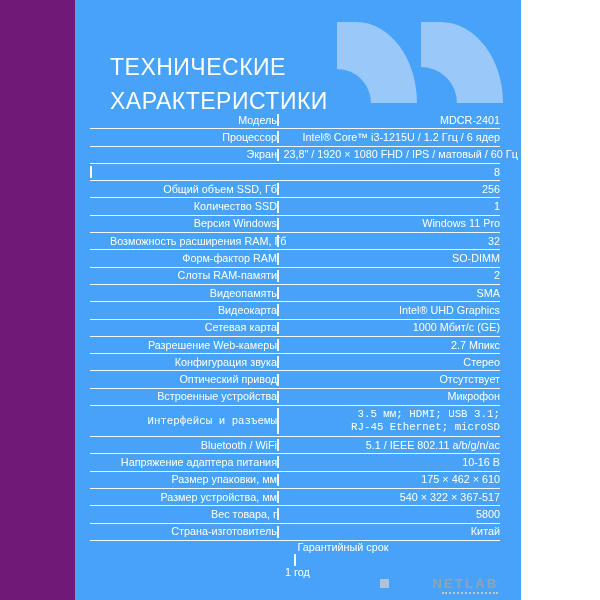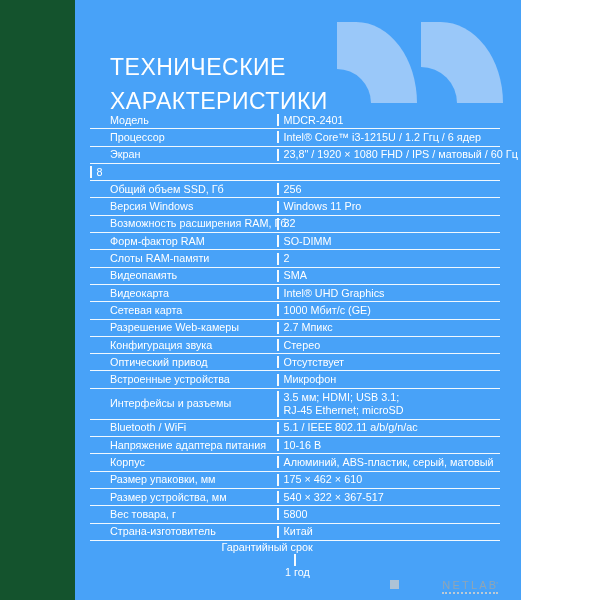--- a/index.html
+++ b/index.html
@@ -8,21 +8,21 @@
     width: 600px;
     height: 600px;
     background: #ffffff;
     overflow: hidden;
     font-family: "Liberation Sans", sans-serif;
   }
   .page {
     position: relative;
     width: 504px;
     height: 600px;
-    background: #14532d;
+    background: #701a75;
   }
   .card {
     position: absolute;
     left: 75px;
     top: 0;
     width: 446px;
     height: 600px;
     background: #48a2f8;
   }
   
@@ -58,30 +58,31 @@
     line-height: 34px;
     font-weight: 400;
     letter-spacing: 0.5px;
   }
 
   .spec-table {
     position: absolute;
     left: 15px;
     top: 112px;
     width: 410px;
+    text-align: right;
   }
   .row {
     display: flex;
     align-items: center;
     height: 17.3px;
     border-bottom: 1px solid rgba(255,255,255,0.92);
     box-sizing: border-box;
   }
   .row:last-child { border-bottom: none; flex-direction: column; }
-  .row.tall { height: 31px; }
+  .row.tall { height: 31px; font-family: Liberation Mono, monospace; }
   .cell {
     color: #ffffff;
     font-size: 10.8px;
     line-height: 13px;
     white-space: nowrap;
   }
   .cell.label {
     width: 167px;
     padding-left: 20px;
     flex: 0 0 auto;
@@ -115,22 +116,22 @@
   }
   .netlab .sq {
     width: 9px;
     height: 9px;
     background: #aec3d6;
     margin-right: 3px;
     flex: 0 0 auto;
   }
   .netlab .word {
     color: #8fa5b5;
-    font-size: 11px;
-    font-weight: normal;
+    font-size: 13px;
+    font-weight: bold;
     letter-spacing: 2.2px;
     padding-left: 40px;
   }
   .netlab .mark {
     color: #8fa5b5;
     font-size: 7px;
     font-weight: bold;
     vertical-align: top;
     margin-left: -2px;
   }
@@ -180,20 +181,25 @@
         <div class="row">
           <div class="colsep"></div>
           <div class="cell value">8</div>
         </div>
         <div class="row">
           <div class="cell label">Общий объем SSD, Гб</div>
           <div class="colsep"></div>
           <div class="cell value">256</div>
         </div>
         <div class="row">
+          <div class="cell label">Количество SSD</div>
+          <div class="colsep"></div>
+          <div class="cell value">1</div>
+        </div>
+        <div class="row">
           <div class="cell label">Версия Windows</div>
           <div class="colsep"></div>
           <div class="cell value">Windows 11 Pro</div>
         </div>
         <div class="row">
           <div class="cell label">Возможность расширения RAM, Гб</div>
           <div class="colsep"></div>
           <div class="cell value">32</div>
         </div>
         <div class="row">
@@ -249,25 +255,20 @@
         </div>
         <div class="row">
           <div class="cell label">Bluetooth / WiFi</div>
           <div class="colsep"></div>
           <div class="cell value">5.1 / IEEE 802.11 a/b/g/n/ac</div>
         </div>
         <div class="row">
           <div class="cell label">Напряжение адаптера питания</div>
           <div class="colsep"></div>
           <div class="cell value">10-16 В</div>
-        </div>
-        <div class="row">
-          <div class="cell label">Корпус</div>
-          <div class="colsep"></div>
-          <div class="cell value">Алюминий, ABS-пластик, серый, матовый</div>
         </div>
         <div class="row">
           <div class="cell label">Размер упаковки, мм</div>
           <div class="colsep"></div>
           <div class="cell value">175 × 462 × 610</div>
         </div>
         <div class="row">
           <div class="cell label">Размер устройства, мм</div>
           <div class="colsep"></div>
           <div class="cell value">540 × 322 × 367-517</div>

